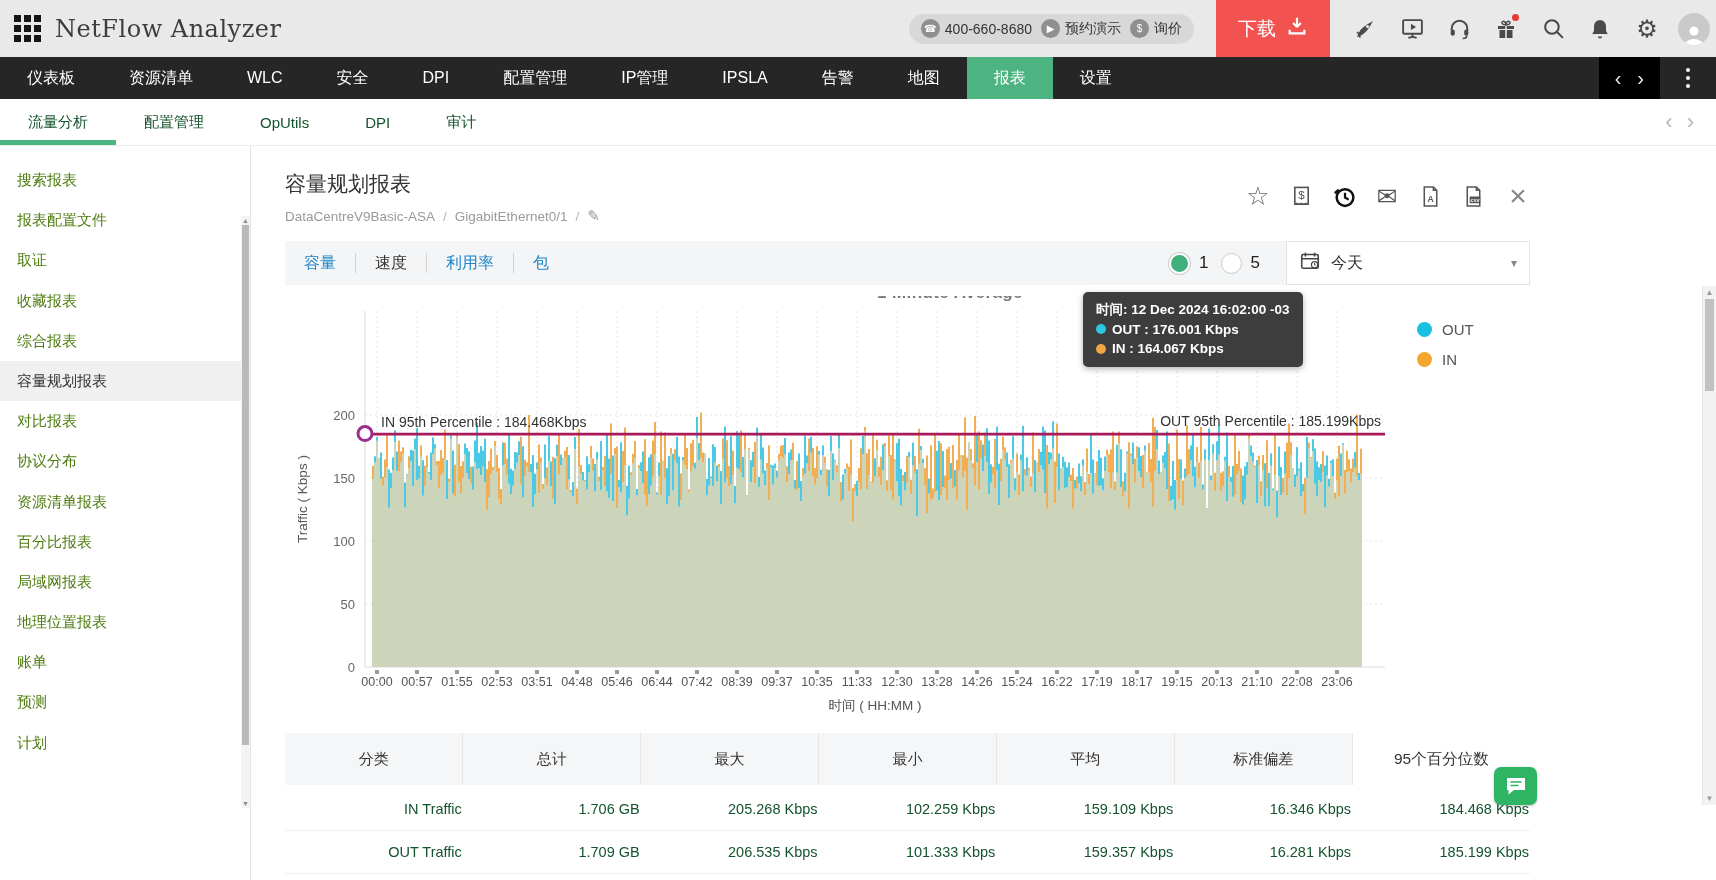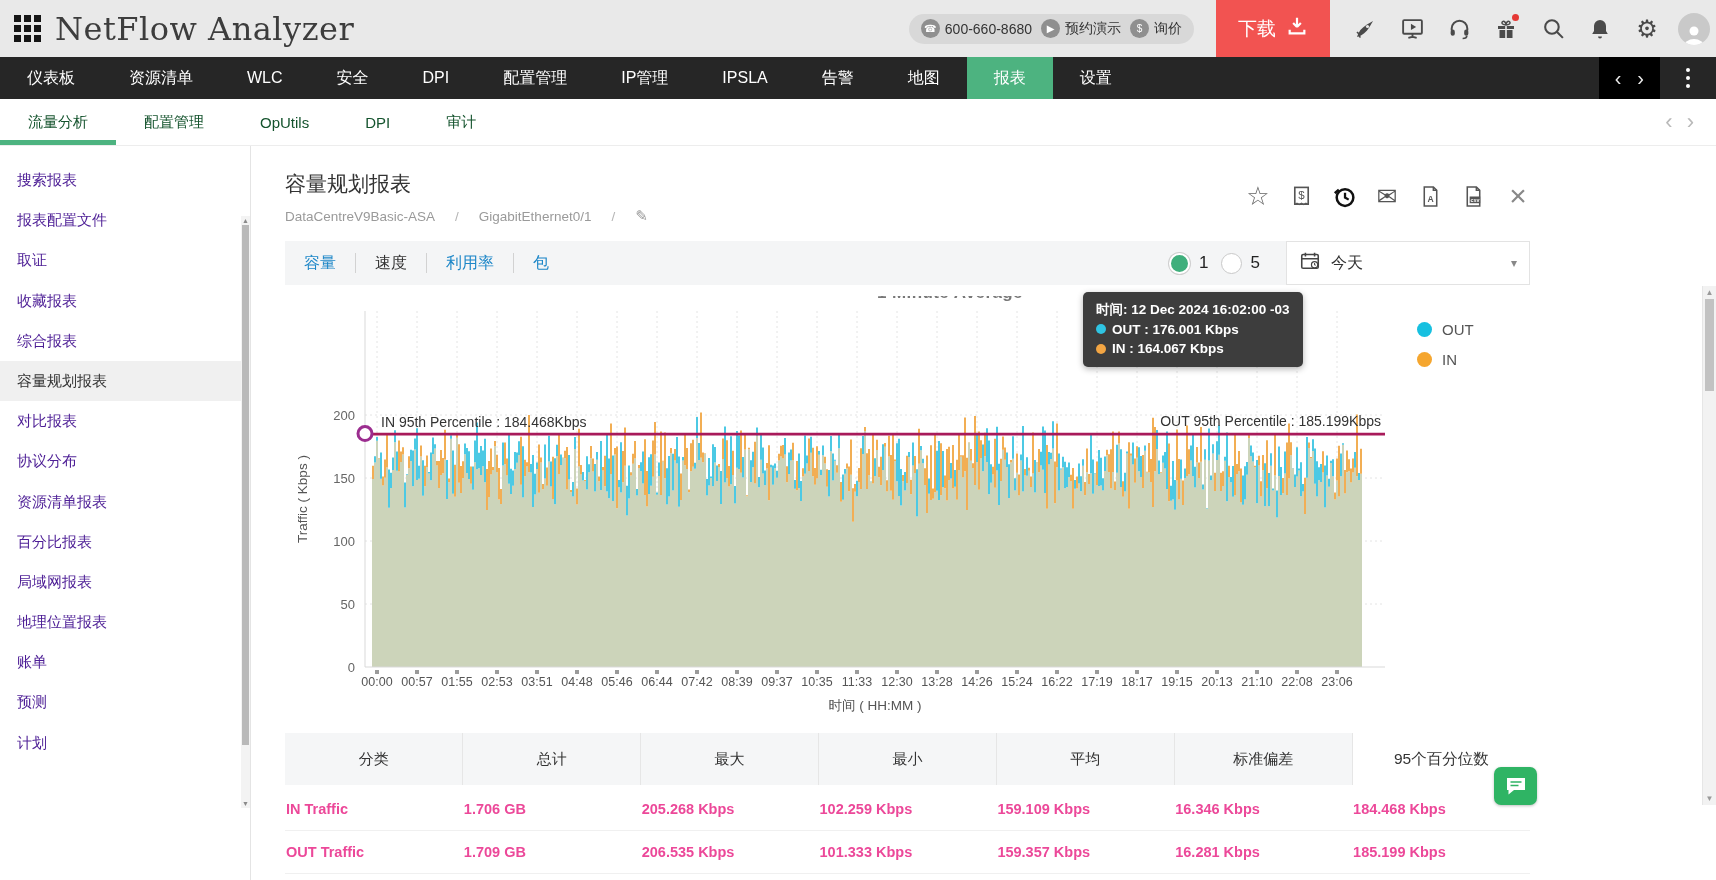--- a/index.html
+++ b/index.html
@@ -2,21 +2,21 @@
 <html><head>
 <meta charset="utf-8">
 <style>
   html,body{margin:0;padding:0;}
   body{width:1716px;height:880px;overflow:hidden;background:#fff;
        font-family:"Liberation Sans","DejaVu Sans",sans-serif;color:#333;position:relative;}
   
   .top-bar{height:57px;background:#e9e9e9;display:flex;align-items:center;padding-left:14px;position:relative;}
   .logo-grid{display:grid;grid-template-columns:repeat(3,7px);grid-gap:3px;margin-right:14px;}
   .logo-grid i{width:7px;height:7px;background:#161616;display:block;}
-  .app-title{font-family:"DejaVu Serif","Liberation Serif",serif;font-size:32px;color:#3d3d3d;letter-spacing:.5px;}
+  .app-title{font-family:"DejaVu Serif","Liberation Serif",serif;font-size:24px;color:#3d3d3d;letter-spacing:.5px;}
   .top-right{margin-left:auto;display:flex;align-items:center;height:57px;}
   .contact-pill{background:#d8d8d8;border-radius:17px;height:30px;display:flex;align-items:center;
                 padding:0 12px;gap:9px;font-size:14px;color:#333;margin-right:22px;}
   .pill-item{display:flex;align-items:center;gap:5px;white-space:nowrap;}
   .pill-ico{width:19px;height:19px;border-radius:50%;background:#8f8f8f;color:#fff;display:flex;
             align-items:center;justify-content:center;font-size:10px;line-height:1;}
   .download-btn{height:57px;background:#f25351;color:#fff;display:flex;align-items:center;gap:10px;
                 padding:0 22px;font-size:19px;cursor:pointer;}
   .hdr-icons{display:flex;align-items:center;gap:21px;margin:0 18px 0 22px;}
   .hdr-ic{width:26px;height:26px;display:flex;align-items:center;justify-content:center;position:relative;cursor:pointer;}
@@ -35,31 +35,31 @@
   
   .sub-nav{height:46px;background:#fff;display:flex;align-items:stretch;border-bottom:1px solid #ededed;font-size:15px;}
   .sub-item{display:flex;align-items:center;padding:0 28px;cursor:pointer;color:#14532d;position:relative;}
   .sub-item.active::after{content:"";position:absolute;left:0;right:0;bottom:0;height:5px;background:#4db380;}
   .sub-right{margin-left:auto;display:flex;align-items:center;gap:14px;color:#b9b9b9;font-size:22px;padding-right:22px;cursor:pointer;}
   
   .layout{display:flex;height:735px;}
   .sidebar{width:250px;border-right:1px solid #e4e4e4;position:relative;flex:none;}
   .sb-title{font-size:19px;color:#333;padding:26px 0 8px 17px;font-weight:400;}
   .sb-list{margin-top:14px;height:592px;overflow:hidden;}
-  .sb-item{height:40.2px;line-height:40.2px;padding-left:17px;font-size:15px;color:#4c1d95;cursor:pointer;white-space:nowrap;}
+  .sb-item{height:40.2px;line-height:40.2px;padding-left:17px;font-size:15px;color:#4d7c0f;cursor:pointer;white-space:nowrap;}
   .sb-item.active{background:#f0f0f0;color:#333;}
   .sb-scroll{position:absolute;top:70px;right:0;width:9px;height:592px;background:#f3f3f3;}
   .sb-scroll .thumb{position:absolute;top:9px;left:1px;width:7px;height:520px;background:#b9b9b9;}
   .sb-scroll .arr{position:absolute;left:0;width:9px;text-align:center;font-size:7px;color:#8a8a8a;}
   
   .content{flex:1;position:relative;}
   .content-inner{width:1245px;margin-left:34px;}
   .content-header{display:flex;justify-content:space-between;align-items:flex-start;padding-top:24px;}
   .rpt-title{font-size:21px;color:#333;font-weight:500;margin:0 0 9px 0;}
-  .breadcrumb{font-size:13.5px;color:#9a9a9a;display:flex;align-items:center;gap:20px;}
+  .breadcrumb{font-size:13.5px;color:#9a9a9a;display:flex;align-items:center;gap:8px;}
   .bc-sep{color:#b5b5b5;}
   .pencil{color:#9a9a9a;font-size:15px;cursor:pointer;}
   .action-icons{display:flex;align-items:center;gap:15px;margin-top:12px;color:#555;}
   .act{width:28px;height:28px;display:flex;align-items:center;justify-content:center;cursor:pointer;}
   .star-char{font-size:26px;color:#666;line-height:1;}
   .mail-char{font-size:25px;color:#555;line-height:1;}
   .close-char{font-size:30px;color:#888;font-weight:300;line-height:1;margin-left:4px;}
   
   .toolbar{margin-top:16px;height:44px;background:#f4f5f6;display:flex;align-items:center;}
   .tabs{display:flex;align-items:center;height:100%;}
@@ -91,21 +91,21 @@
   .tt-row{display:flex;align-items:center;gap:6px;white-space:nowrap;}
   .tt-dot{width:10px;height:10px;border-radius:50%;flex:none;}
   .legend{position:absolute;left:1132px;top:22px;display:flex;flex-direction:column;gap:13px;}
   .lg-row{display:flex;align-items:center;gap:10px;font-size:15px;color:#555;}
   .lg-dot{width:15px;height:15px;border-radius:50%;}
   
   .stats-table{width:1245px;border-collapse:collapse;margin-top:2px;table-layout:fixed;}
   .stats-table th{background:#f5f6f7;height:50px;font-size:15px;font-weight:400;color:#333;
                   border-right:1px solid #e6e6e6;border-bottom:3px solid #fff;}
   .stats-table th:last-child{border-right:none;background:#fff;font-size:15.5px;}
-  .stats-table td{height:40px;text-align:left;font-size:14.5px;color:#ec4899;border-bottom:1px solid #f0f0f0;font-weight:bold;}
+  .stats-table td{height:40px;text-align:right;font-size:14.5px;color:#14532d;border-bottom:1px solid #f0f0f0;}
   
   .chat-btn{position:absolute;right:179px;bottom:75px;width:43px;height:38px;background:#2fb464;border-radius:7px;
             display:flex;align-items:center;justify-content:center;cursor:pointer;box-shadow:0 1px 3px rgba(0,0,0,.25);}
   .page-scroll{position:absolute;right:0;top:286px;width:13px;height:519px;background:#f2f2f2;border-left:1px solid #e6e6e6;}
   .page-scroll .thumb{position:absolute;top:13px;left:2px;width:9px;height:92px;background:#c2c2c2;}
   .page-scroll .arr{position:absolute;left:0;width:13px;text-align:center;font-size:8px;color:#999;}
 </style>
 </head>
 <body>
 
@@ -119,21 +119,21 @@
       <i></i>
       <i></i>
       <i></i>
       <i></i>
     </span>
   <span class="app-title">NetFlow Analyzer</span>
   <div class="top-right">
     <div class="contact-pill">
       <span class="pill-item">
         <span class="pill-ico">☎</span>
-        <span>600-660-8680</span>
+        <span>400-660-8680</span>
       </span>
       <span class="pill-item">
         <span class="pill-ico">▶</span>
         <span>预约演示</span>
       </span>
       <span class="pill-item">
         <span class="pill-ico">$</span>
         <span>询价</span>
       </span>
     </div>

